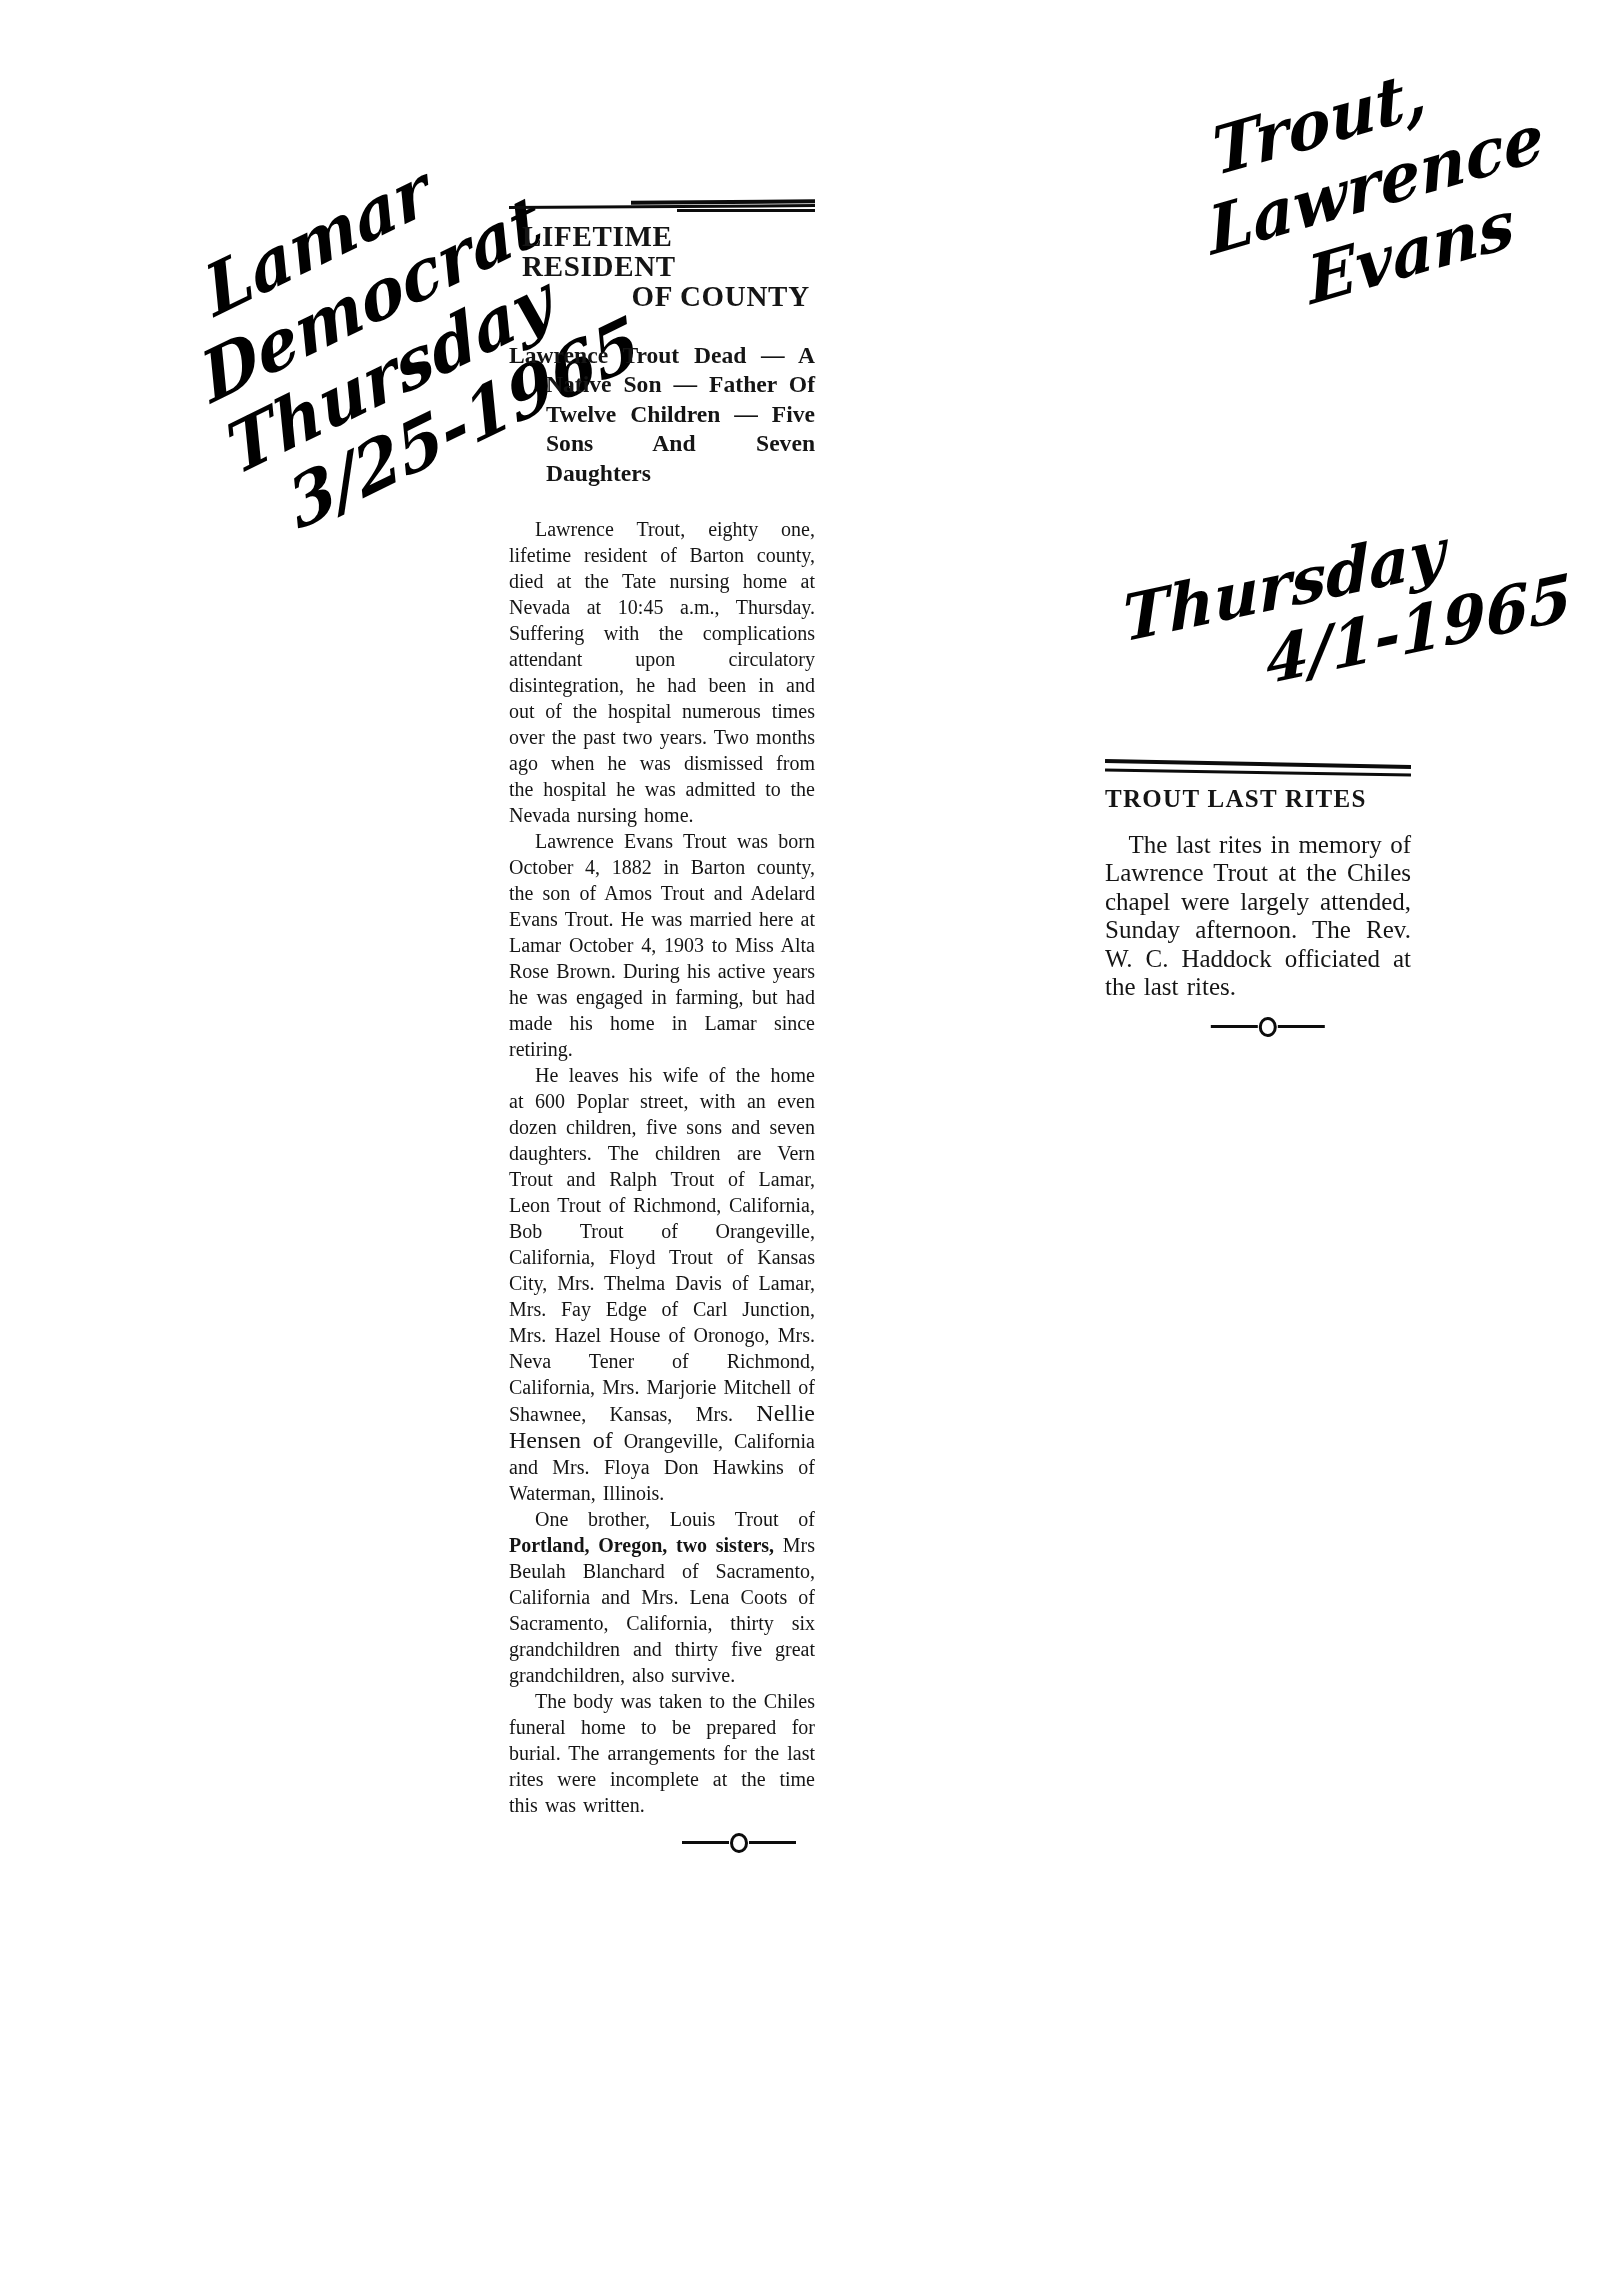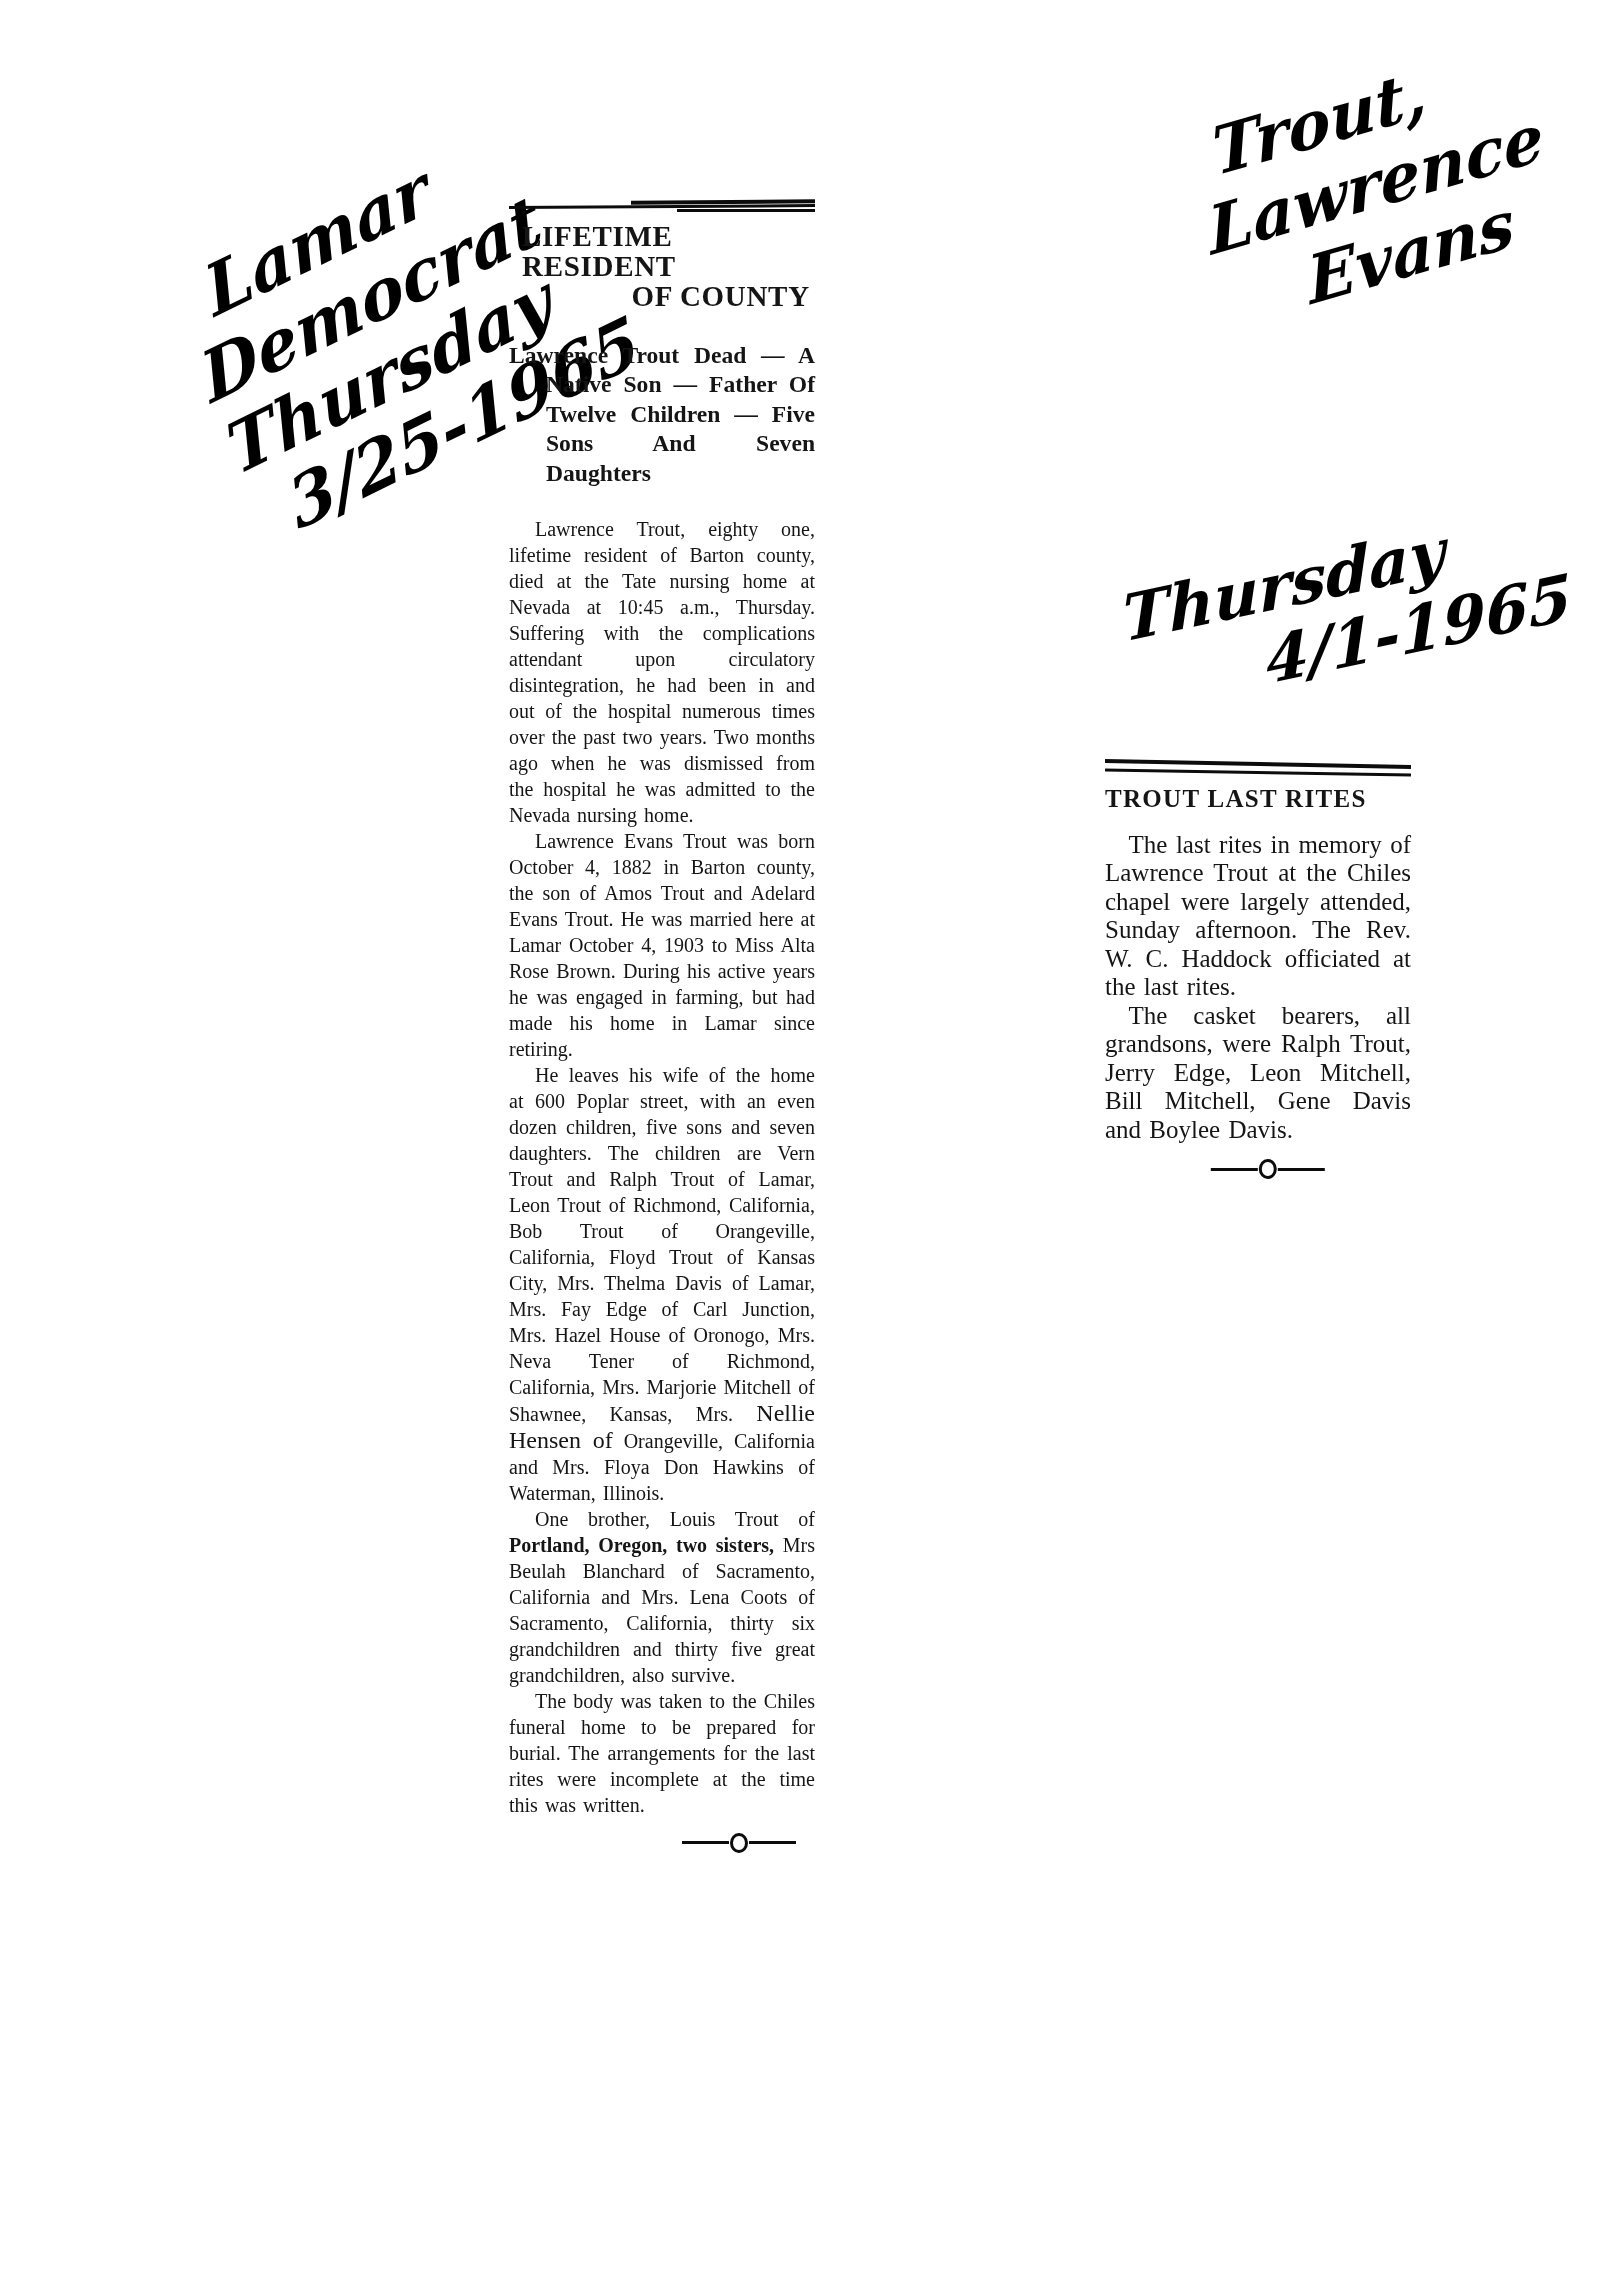--- a/index.html
+++ b/index.html
@@ -111,21 +111,20 @@
   </div>
 
   <div class="col col-right">
     <div class="rule rule-right">
       <div class="seg seg1"></div>
       <div class="seg seg2"></div>
     </div>
     <div class="rc-head">TROUT LAST RITES</div>
     <div class="body-right">
         <div class="para"><span>The last rites in memory of Lawrence Trout at the Chiles chapel were largely attended, Sunday afternoon. The Rev. W. C. Haddock officiated at the last rites.</span></div>
-        <div class="para"><span>The casket bearers, all grandsons, were Ralph Trout, Jerry Edge, Leon Mitchell, Bill Mitchell, Gene Davis and Boylee Davis.</span></div>
       </div>
     <div class="odivider odivider-right">
       <div class="bar"></div>
       <div class="ring"></div>
       <div class="bar"></div>
     </div>
   </div>
 
 </div>
 

